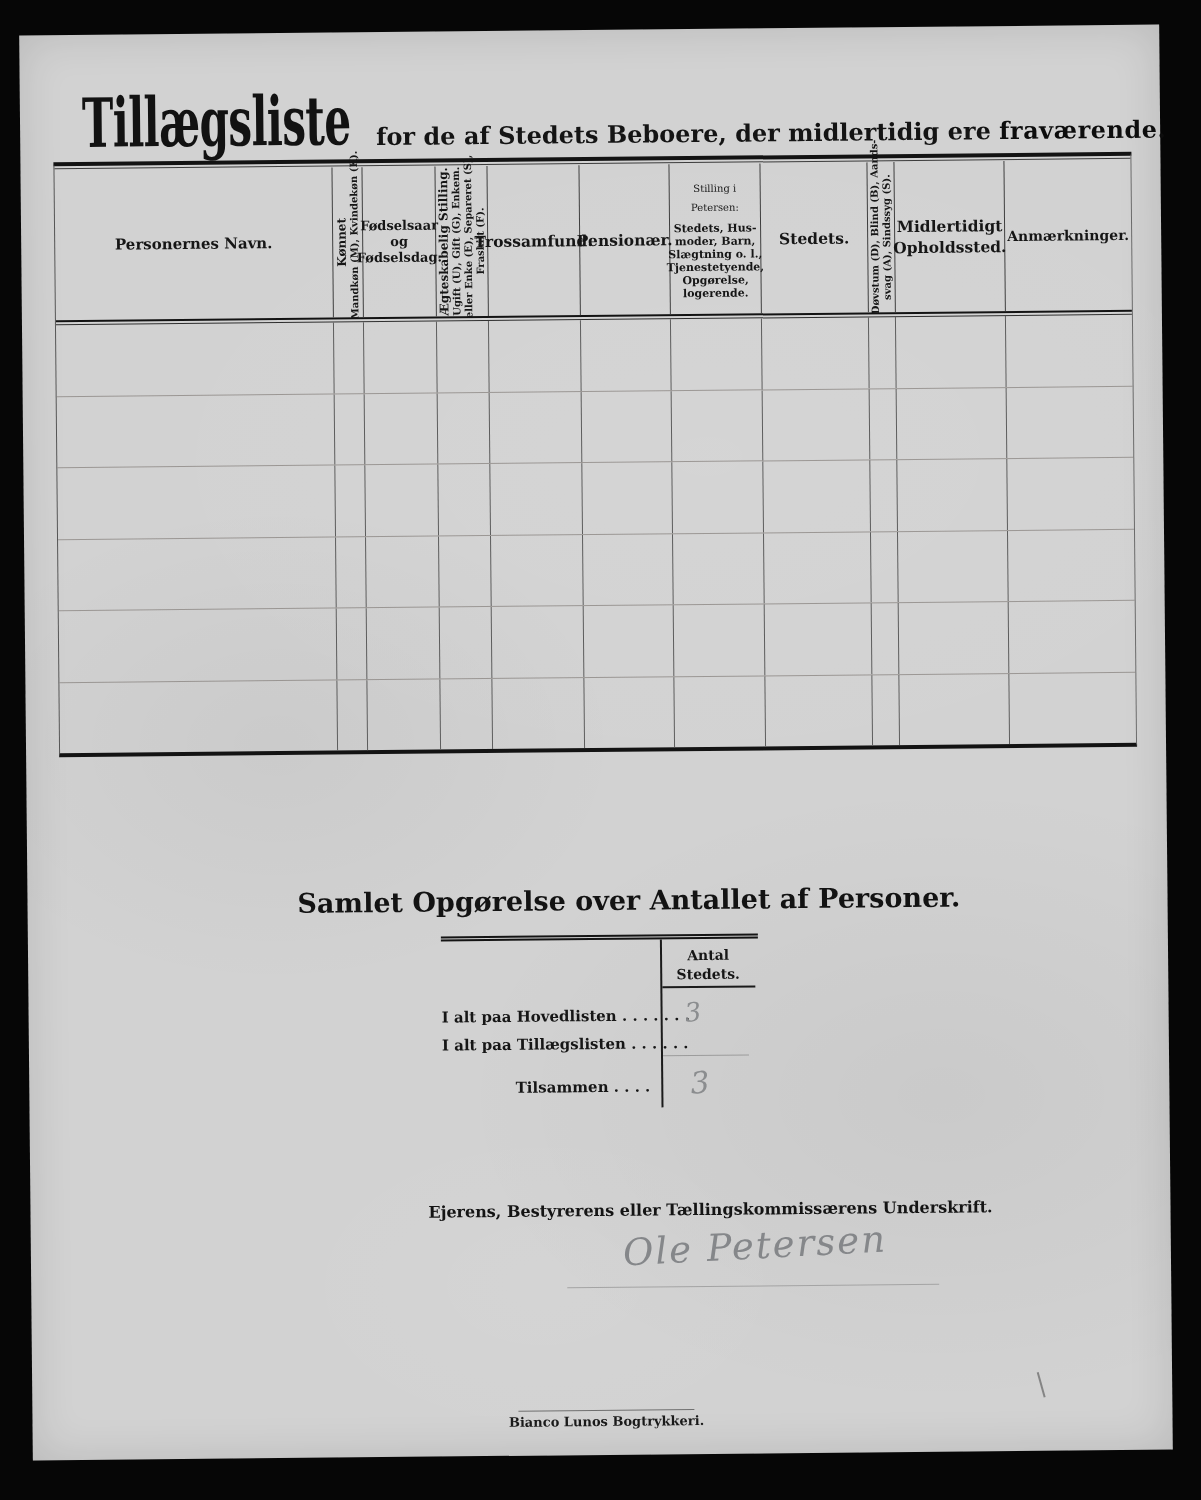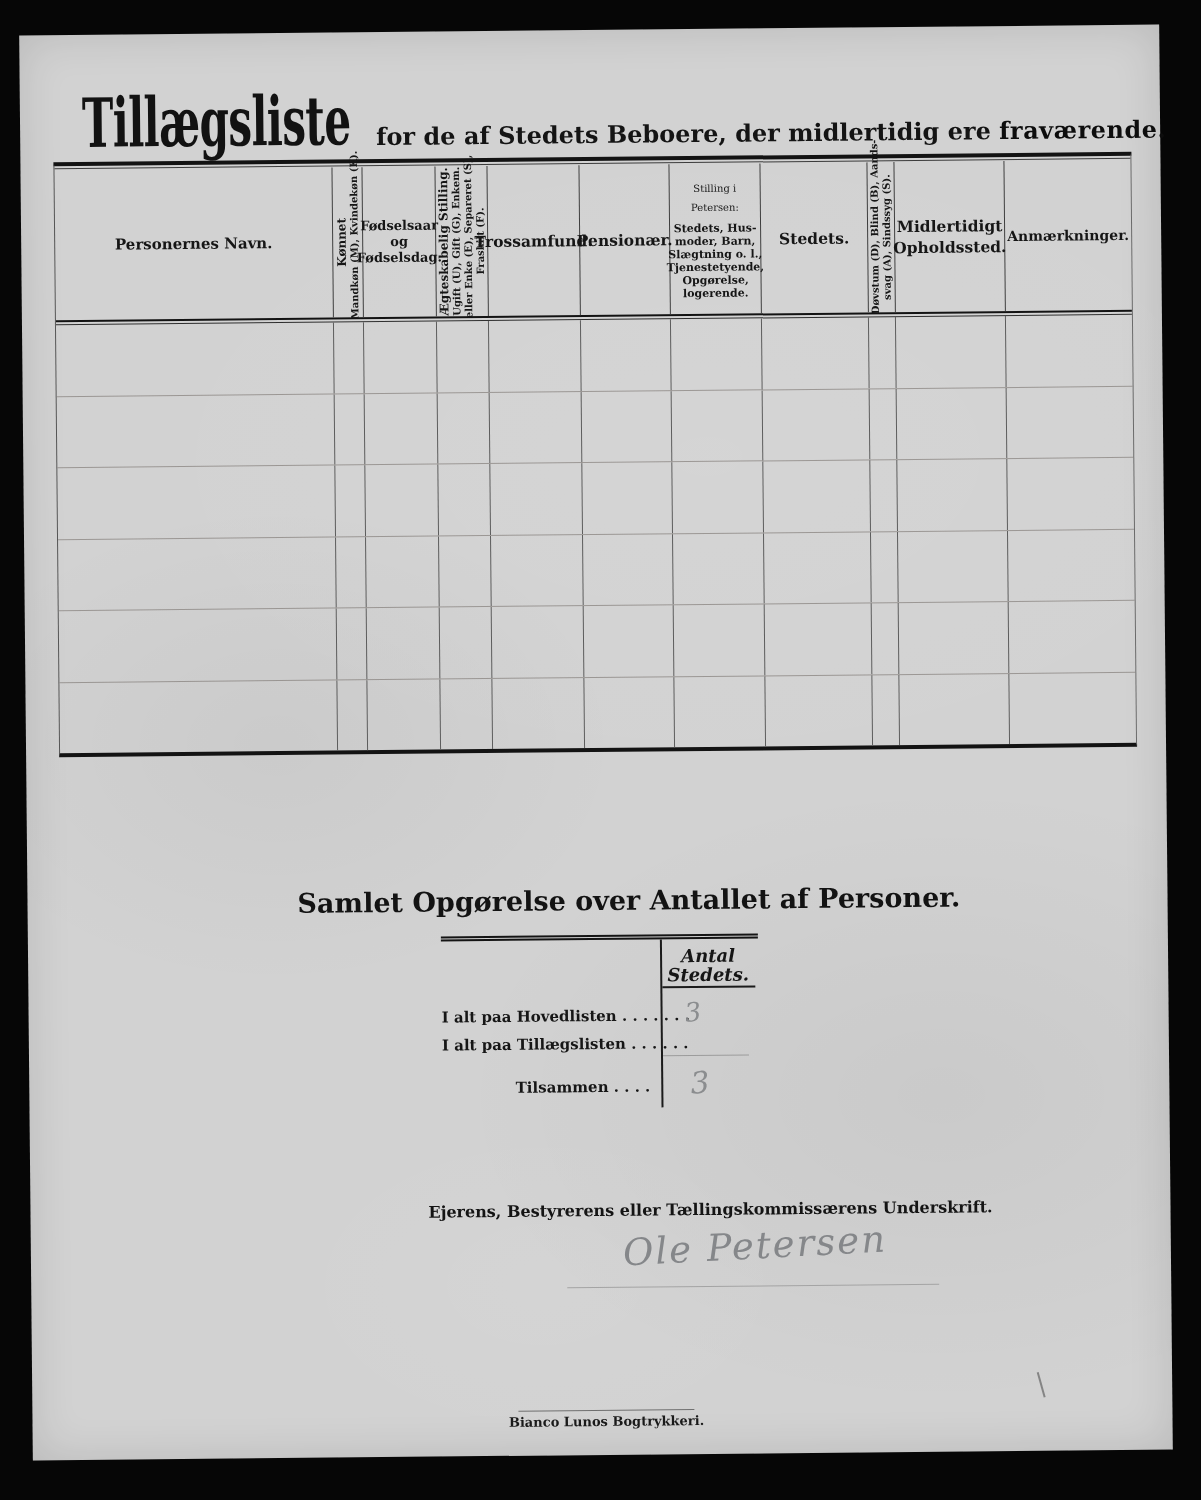--- a/index.html
+++ b/index.html
@@ -76,21 +76,21 @@
   .summary-title {
     position: absolute; left: 270px; top: 855px; width: 600px;
     text-align: center; font-size: 27px; font-weight: bold; white-space: nowrap; color: #131313;
   }
   .summary-table {
     position: absolute; left: 413px; top: 905px; width: 317px; height: 172px;
     border-top: 5px double #141414;
   }
   .sum-vline { position: absolute; left: 219px; top: 0; width: 2px; height: 168px; background: #1b1b1b; }
   .sum-count-header { position: absolute; left: 221px; top: 7px; width: 92px; text-align: center;
-                      font-weight: bold; font-size: 18px; line-height: 19px; font-style: italic; }
+                      font-weight: bold; font-size: 14px; line-height: 19px; }
   .sum-rule-dark  { position: absolute; left: 221px; top: 47px; width: 93px; height: 2px; background: #1b1b1b; }
   .sum-rule-faint { position: absolute; left: 221px; top: 116px; width: 86px; height: 1px; background: #9c9c9c; }
   .sum-label { position: absolute; left: 0; width: 208px; text-align: right;
                font-weight: bold; font-size: 15px; white-space: nowrap; }
   .sum-label.row1  { top: 67px; }
   .sum-label.row2  { top: 95px; }
   .sum-label.total { top: 138px; }
 
   .hand { font-style: italic; color: #8b8d8f; }
   .sum-value1 { position: absolute; left: 243px; top: 58px; font-size: 26px; transform: rotate(-6deg); }

